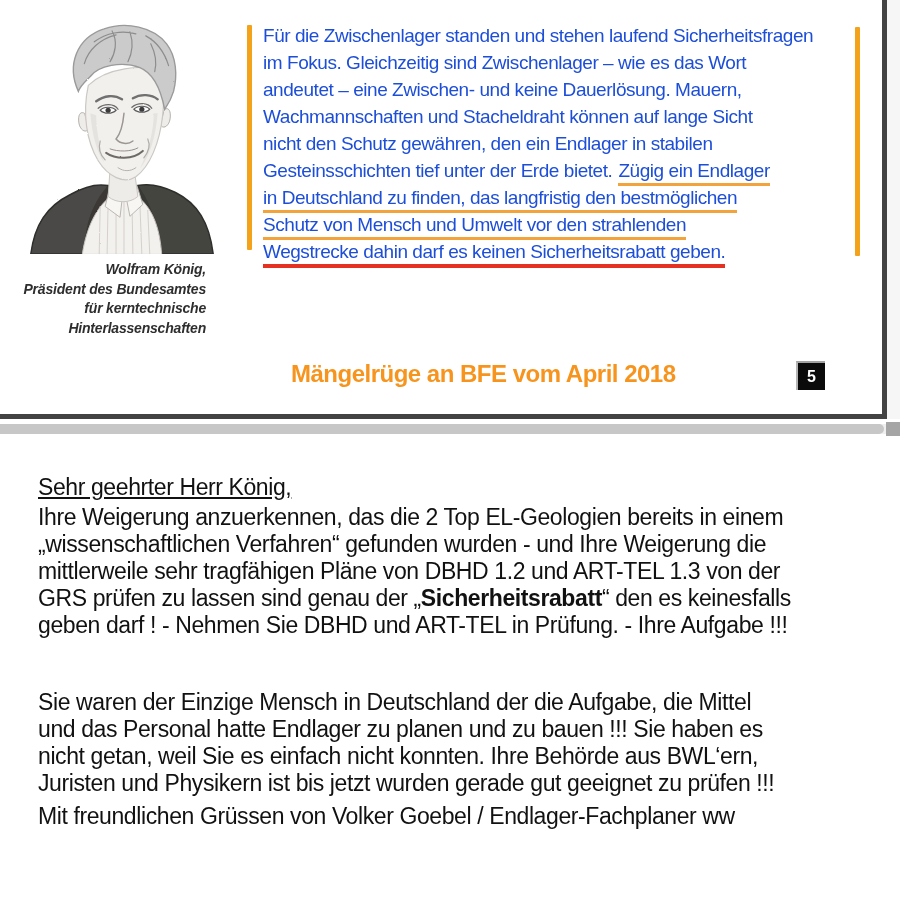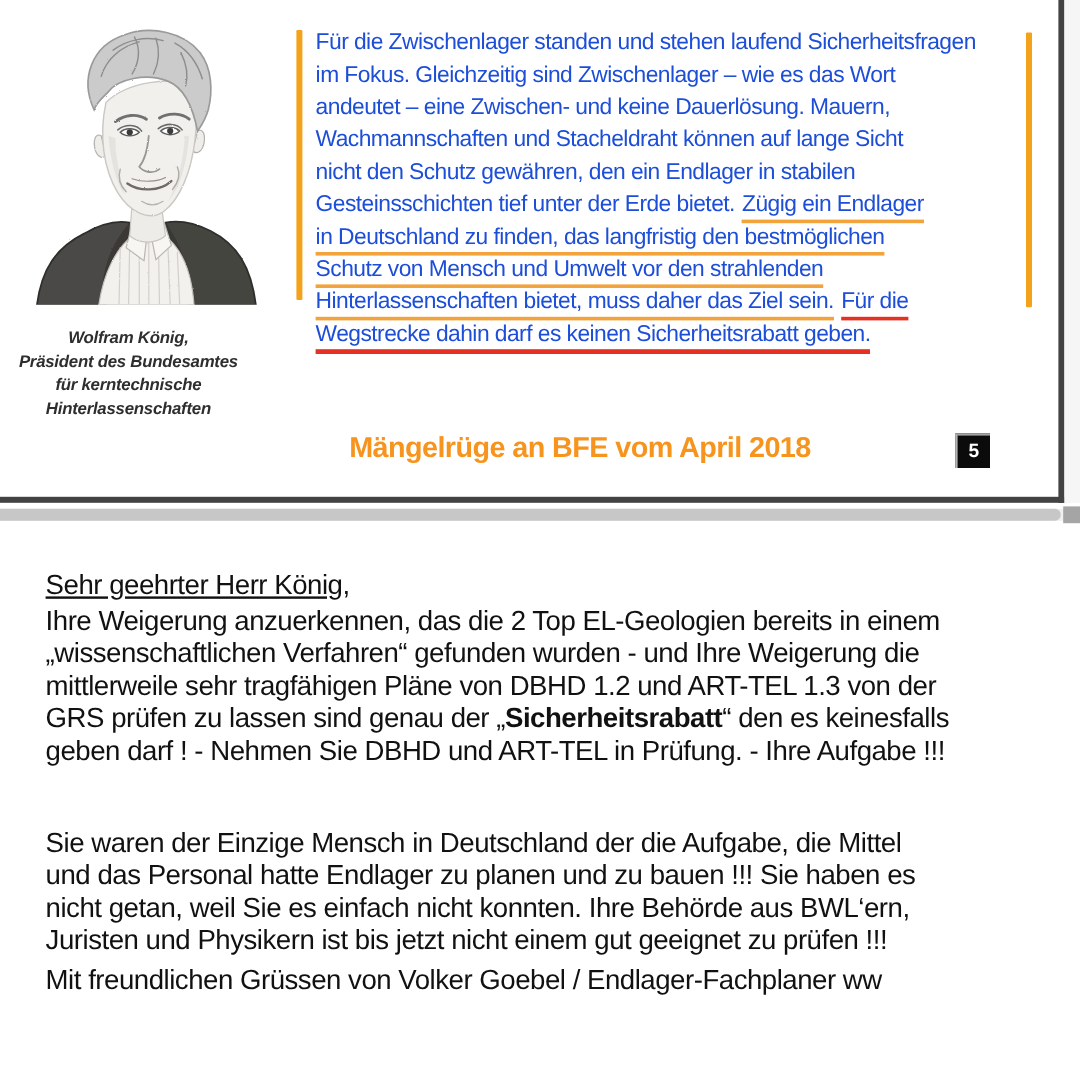--- a/index.html
+++ b/index.html
@@ -18,21 +18,21 @@
   body{font-family:"Liberation Sans","DejaVu Sans",sans-serif;position:relative;}
 
   .stage{position:absolute;inset:0;width:900px;height:900px;background:#fff;}
 
   
   .slide{position:absolute;left:0;top:0;width:883px;height:415px;background:#fff;overflow:hidden;}
 
   .portrait{position:absolute;left:26px;top:22px;width:192px;height:232px;}
   .portrait svg{width:100%;height:100%;display:block;}
 
-  .caption{position:absolute;left:8px;top:272px;width:198px;text-align:center;
+  .caption{position:absolute;left:8px;top:260px;width:198px;text-align:right;
            font-style:italic;font-weight:600;font-size:14px;line-height:19.5px;color:#2e2e2e;
            letter-spacing:-0.2px;}
 
   .qbar{position:absolute;width:5px;background:var(--quote-bar-orange);border-radius:1px;}
   .qbar-left{left:247px;top:25px;height:225px;}
   .qbar-right{left:855px;top:27px;height:229px;}
 
   .quote{position:absolute;left:263px;top:22px;width:596px;
          font-size:19px;letter-spacing:-0.45px;color:#1d4ed8;white-space:nowrap;}
   .qline{height:27px;line-height:27px;}
@@ -144,21 +144,20 @@
 
     <div class="quote">
       <div class="qline"><span>Für die Zwischenlager standen und stehen laufend Sicherheitsfragen</span></div>
       <div class="qline"><span>im Fokus. Gleichzeitig sind Zwischenlager – wie es das Wort</span></div>
       <div class="qline"><span>andeutet – eine Zwischen- und keine Dauerlösung. Mauern,</span></div>
       <div class="qline"><span>Wachmannschaften und Stacheldraht können auf lange Sicht</span></div>
       <div class="qline"><span>nicht den Schutz gewähren, den ein Endlager in stabilen</span></div>
       <div class="qline"><span>Gesteinsschichten tief unter der Erde bietet.</span><span class="uo gap">Zügig ein Endlager</span></div>
       <div class="qline"><span class="uo">in Deutschland zu finden, das langfristig den bestmöglichen</span></div>
       <div class="qline"><span class="uo">Schutz von Mensch und Umwelt vor den strahlenden</span></div>
-      <div class="qline"><span class="uo">Hinterlassenschaften bietet, muss daher das Ziel sein.</span><span class="ur gap">Für die</span></div>
       <div class="qline"><span class="ur thick">Wegstrecke dahin darf es keinen Sicherheitsrabatt geben.</span></div>
     </div>
 
     <h2 class="heading">Mängelrüge an BFE vom April 2018</h2>
 
     <div class="page-badge">5</div>
   </section>
 
   <div class="border-bottom"></div>
   <div class="border-right"></div>
@@ -175,19 +174,19 @@
       <div class="lline"><span>„wissenschaftlichen Verfahren“ gefunden wurden - und Ihre Weigerung die</span></div>
       <div class="lline"><span>mittlerweile sehr tragfähigen Pläne von DBHD 1.2 und ART-TEL 1.3 von der</span></div>
       <div class="lline"><span>GRS prüfen zu lassen sind genau der „</span><span class="b">Sicherheitsrabatt</span><span>“ den es keinesfalls</span></div>
       <div class="lline"><span>geben darf ! - Nehmen Sie DBHD und ART-TEL in Prüfung. - Ihre Aufgabe !!!</span></div>
     </div>
 
     <div class="para2">
       <div class="lline"><span>Sie waren der Einzige Mensch in Deutschland der die Aufgabe, die Mittel</span></div>
       <div class="lline"><span>und das Personal hatte Endlager zu planen und zu bauen !!! Sie haben es</span></div>
       <div class="lline"><span>nicht getan, weil Sie es einfach nicht konnten. Ihre Behörde aus BWL‘ern,</span></div>
-      <div class="lline"><span>Juristen und Physikern ist bis jetzt nicht einem gut geeignet zu prüfen !!!</span></div>
+      <div class="lline"><span>Juristen und Physikern ist bis jetzt wurden gerade gut geeignet zu prüfen !!!</span></div>
     </div>
 
     <div class="closing lline">Mit freundlichen Grüssen von Volker Goebel / Endlager-Fachplaner ww</div>
   </section>
 
 </div>
 
 </body></html>

